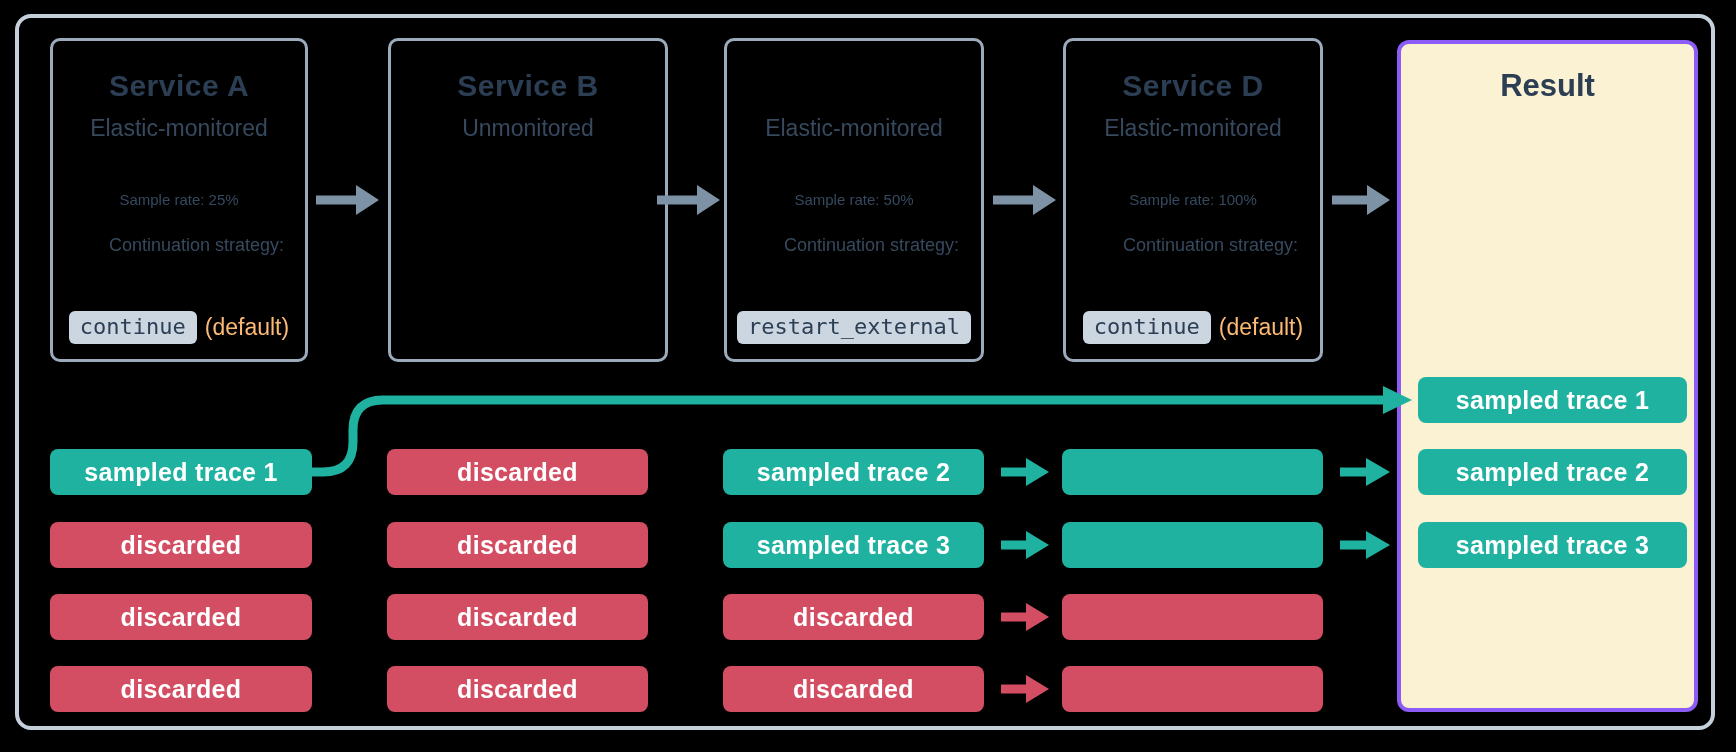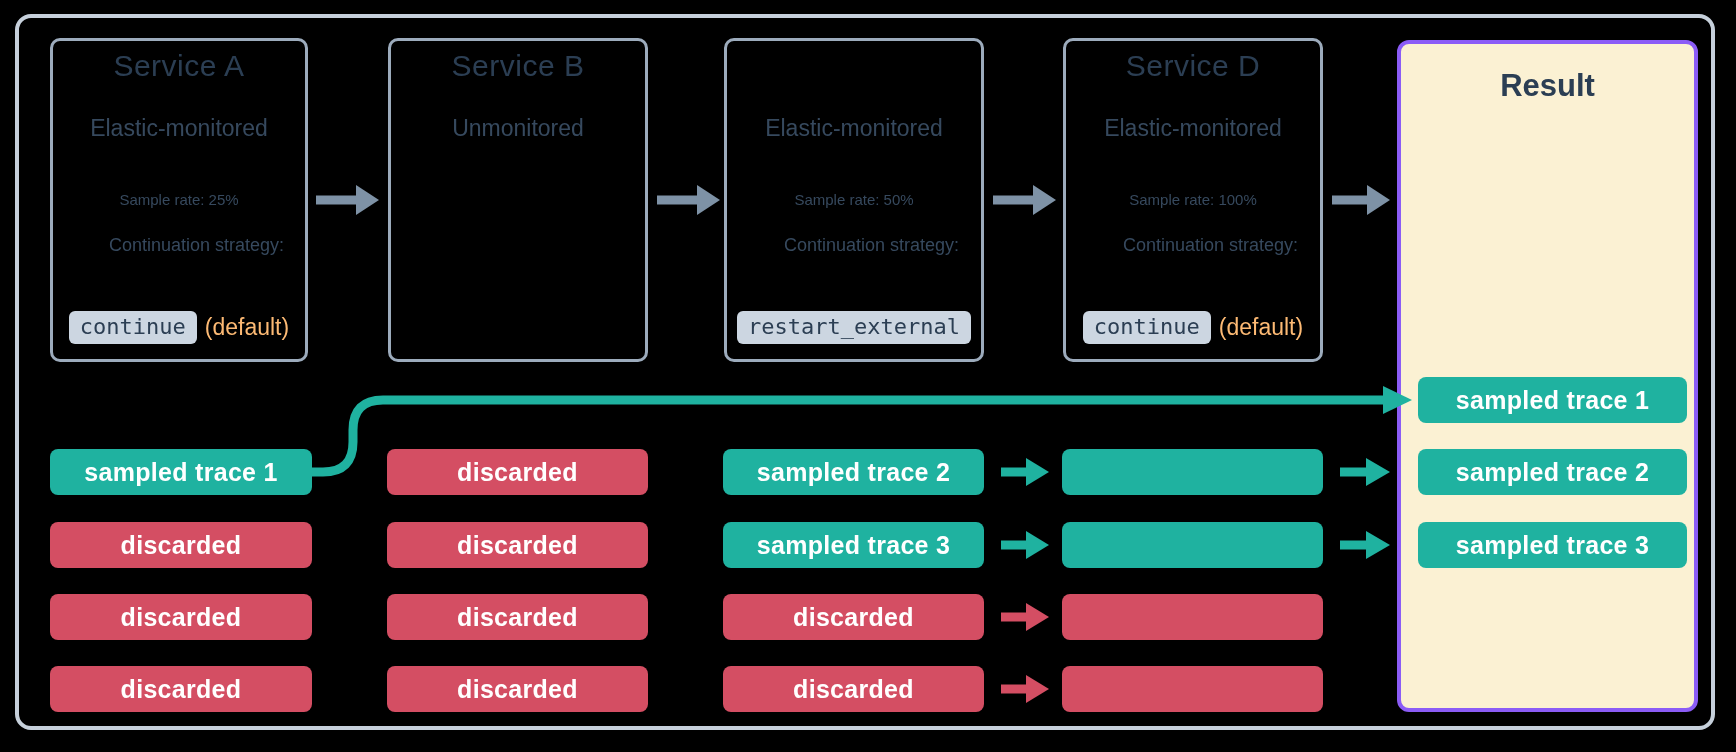--- a/index.html
+++ b/index.html
@@ -10,22 +10,22 @@
   .outer-frame {
     position:absolute; left:15px; top:14px; width:1700px; height:716px;
     border:4px solid #c6d0db; border-radius:16px; box-sizing:border-box;
   }
   
   .svc {
     position:absolute; top:38px; height:324px;
     border:3px solid #9cabbc; border-radius:10px; box-sizing:border-box;
   }
   .svc-title {
-    position:absolute; top:8px; left:0; right:0; text-align:center;
-    font-size:30px; font-weight:normal; color:#2b3e53; letter-spacing:0.5px;
+    position:absolute; top:28px; left:0; right:0; text-align:center;
+    font-size:30px; font-weight:bold; color:#2b3e53; letter-spacing:0.5px;
   }
   .svc-sub {
     position:absolute; top:74px; left:0; right:0; text-align:center;
     font-size:23px; color:#36495e;
   }
   .svc-rate {
     position:absolute; top:150px; left:0; right:0; text-align:center;
     font-size:15px; color:#36495e;
   }
   .svc-cont {
@@ -73,21 +73,21 @@
     <div class="svc-title">Service A</div>
     <div class="svc-sub">Elastic-monitored</div>
     <div class="svc-rate">Sample rate: 25%</div>
     <div class="svc-cont">Continuation strategy:</div>
     <div class="chip-row">
       <span class="chip">continue</span>
       <span class="chip-suffix">(default)</span>
     </div>
   </div>
 
-  <div class="svc" style="left:388px;width:260px;">
+  <div class="svc" style="left:388px;width:280px;">
     <div class="svc-title">Service B</div>
     <div class="svc-sub">Unmonitored</div>
   </div>
 
   <div class="svc" style="left:724px;width:260px;">
     <div class="svc-sub">Elastic-monitored</div>
     <div class="svc-rate">Sample rate: 50%</div>
     <div class="svc-cont">Continuation strategy:</div>
     <div class="chip-row">
       <span class="chip">restart_external</span>

